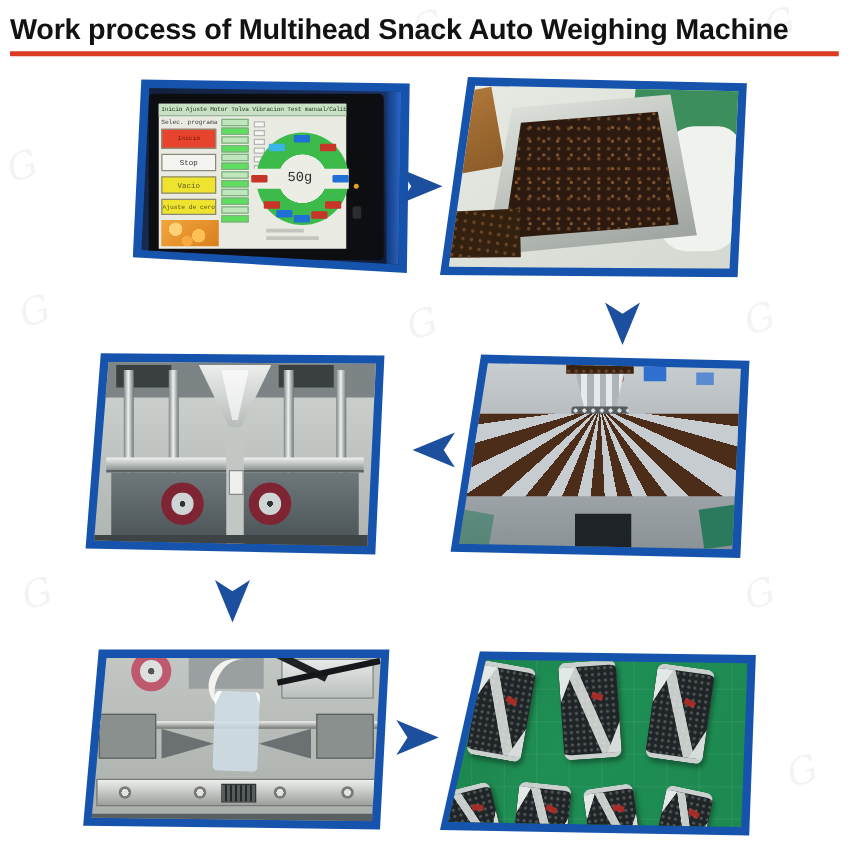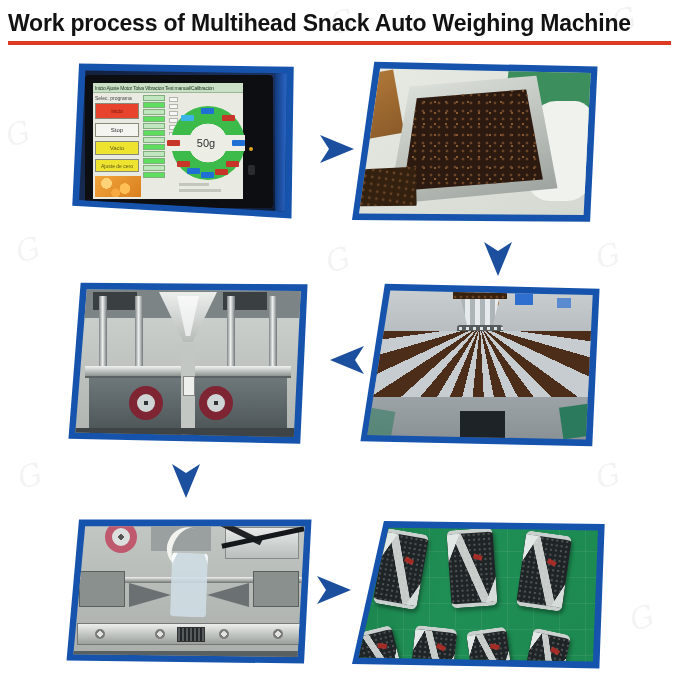--- a/index.html
+++ b/index.html
@@ -19,21 +19,21 @@
   .photo{position:absolute;}
   .frame{position:absolute;inset:0;background:var(--frame);}
   .scene{position:absolute;inset:7px;overflow:hidden;background:#dfe3de;}
   .p1 .frame{clip-path:polygon(4% 1%,99% 3%,98% 99%,1% 91%);} .p1 .scene{clip-path:polygon(4% 1%,99% 3%,98% 99%,1% 91%);}
   .p2 .frame{clip-path:polygon(9% 1%,99% 4%,96% 98%,0% 97%);} .p2 .scene{clip-path:polygon(9% 1%,99% 4%,96% 98%,0% 97%);}
   .p3 .frame{clip-path:polygon(6% 1%,99% 2%,96% 98%,1% 95%);} .p3 .scene{clip-path:polygon(6% 1%,99% 2%,96% 98%,1% 95%);}
   .p4 .frame{clip-path:polygon(11% 1%,99% 4%,96% 99%,1% 96%);} .p4 .scene{clip-path:polygon(11% 1%,99% 4%,96% 99%,1% 96%);}
   .p5 .frame{clip-path:polygon(6% 1%,99% 1%,96% 97%,1% 95%);} .p5 .scene{clip-path:polygon(6% 1%,99% 1%,96% 97%,1% 95%);}
   .p6 .frame{clip-path:polygon(15% 2%,98% 4%,96% 99%,3% 96%);} .p6 .scene{clip-path:polygon(15% 2%,98% 4%,96% 99%,3% 96%);}
 
-  .p1{left:70px;top:62px;width:226px;height:158px;}
+  .p1{left:104px;top:62px;width:226px;height:158px;font-family:Liberation Mono, monospace;}
   .p2{left:352px;top:60px;width:248px;height:165px;}
   .p3{left:66px;top:281px;width:244px;height:166px;}
   .p4{left:358px;top:282px;width:244px;height:166px;}
   .p5{left:64px;top:518px;width:250px;height:150px;}
   .p6{left:344px;top:518px;width:266px;height:152px;}
 
   
   .arrow{position:absolute;}
   .arrow svg{display:block;}
   .arrow polygon{fill:var(--arrow);}

